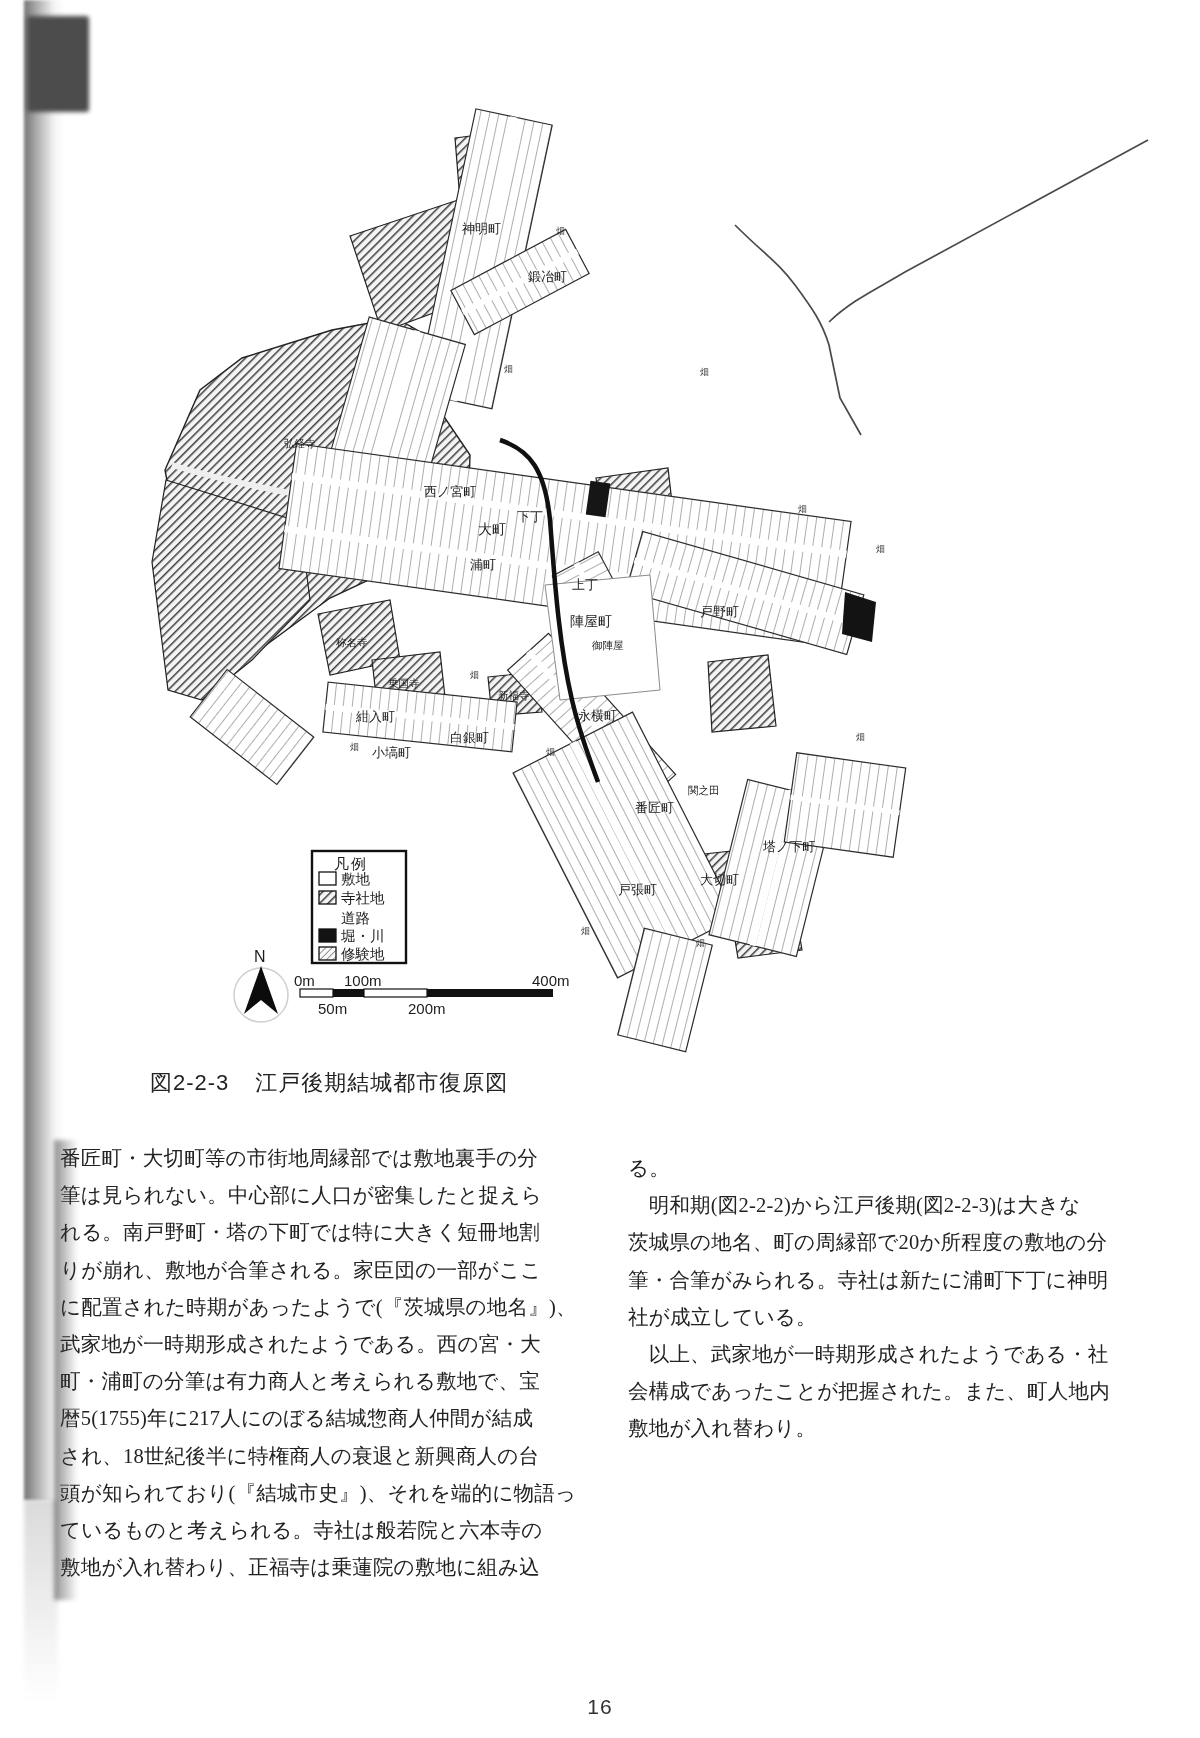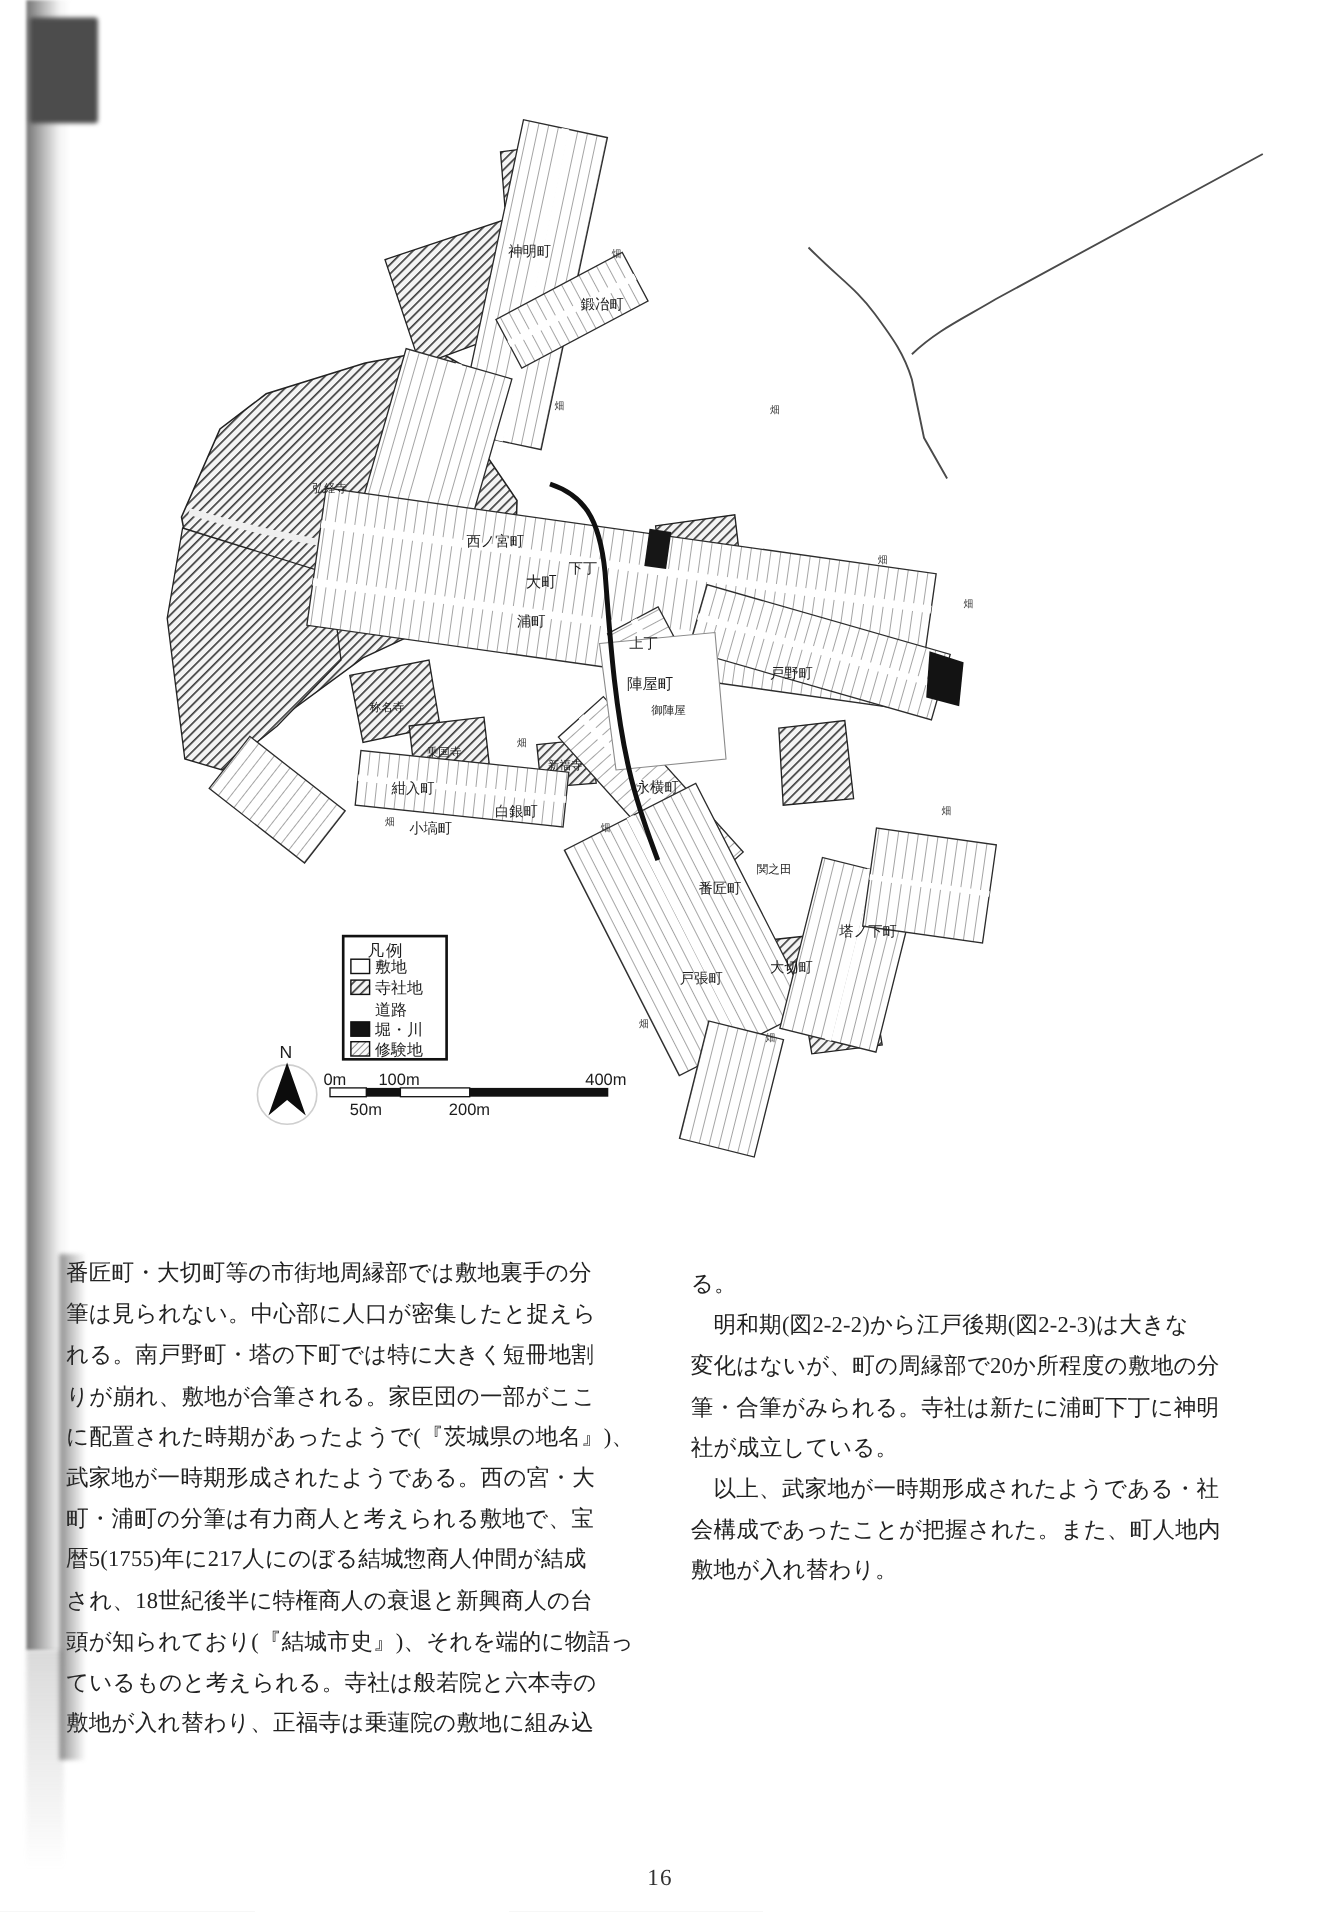--- a/index.html
+++ b/index.html
@@ -36,21 +36,21 @@
   .col{
     position:absolute;width:492px;
     font-size:20.5px;line-height:37.2px;letter-spacing:.2px;color:#222;
     text-align:justify;
   }
   .col-left{left:60px;top:1140px;}
   .col-right{left:628px;top:1150px;}
   .tline{white-space:nowrap;height:37.2px;overflow:visible;}
   .pageno{
     position:absolute;left:0;top:1695px;width:1200px;text-align:center;
-    font-size:21px;color:#333;font-family:Liberation Serif, serif;letter-spacing:1px;
+    font-size:21px;color:#333;font-family:Liberation Sans, sans-serif;letter-spacing:1px;
   }
   text{font-family:"Liberation Sans","DejaVu Sans",sans-serif;fill:#1c1c1c;}
   .ml{font-size:13px;}
   .ml-big{font-size:14px;}
   .ml-sm{font-size:10.5px;}
   .ml-tiny{font-size:9px;fill:#3a3a3a;}
   .legend-label{font-size:14.5px;}
   .legend-title{font-size:15px;letter-spacing:2px;}
   .scale-label{font-size:15px;}
   .north-label{font-size:16px;}
@@ -230,40 +230,43 @@
       <text class="scale-label" x="532" y="986">400m</text>
       <rect x="300" y="989" width="33" height="8" fill="#ffffff" stroke="#111" stroke-width="1.2"></rect>
       <rect x="333" y="989" width="31" height="8" fill="#111111"></rect>
       <rect x="364" y="989" width="63" height="8" fill="#ffffff" stroke="#111" stroke-width="1.2"></rect>
       <rect x="427" y="989" width="126" height="8" fill="#111111"></rect>
       <text class="scale-label" x="318" y="1014">50m</text>
       <text class="scale-label" x="408" y="1014">200m</text>
     </g>
   </svg>
 
+  <div class="caption">
+    <span class="fig-no">図2-2-3</span><span>江戸後期結城都市復原図</span>
+  </div>
 
   <div class="col col-left">
     <div class="tline">番匠町・大切町等の市街地周縁部では敷地裏手の分</div>
     <div class="tline">筆は見られない。中心部に人口が密集したと捉えら</div>
     <div class="tline">れる。南戸野町・塔の下町では特に大きく短冊地割</div>
     <div class="tline">りが崩れ、敷地が合筆される。家臣団の一部がここ</div>
     <div class="tline">に配置された時期があったようで(『茨城県の地名』)、</div>
     <div class="tline">武家地が一時期形成されたようである。西の宮・大</div>
     <div class="tline">町・浦町の分筆は有力商人と考えられる敷地で、宝</div>
     <div class="tline">暦5(1755)年に217人にのぼる結城惣商人仲間が結成</div>
     <div class="tline">され、18世紀後半に特権商人の衰退と新興商人の台</div>
     <div class="tline">頭が知られており(『結城市史』)、それを端的に物語っ</div>
     <div class="tline">ているものと考えられる。寺社は般若院と六本寺の</div>
     <div class="tline">敷地が入れ替わり、正福寺は乗蓮院の敷地に組み込</div>
   </div>
 
   <div class="col col-right">
     <div class="tline">る。</div>
     <div class="tline">　明和期(図2-2-2)から江戸後期(図2-2-3)は大きな</div>
-    <div class="tline">変化はないが、町の周縁部で20か所程度の敷地の分</div>
+    <div class="tline">茨城県の地名、町の周縁部で20か所程度の敷地の分</div>
     <div class="tline">筆・合筆がみられる。寺社は新たに浦町下丁に神明</div>
     <div class="tline">社が成立している。</div>
     <div class="tline">　以上、武家地が一時期形成されたようである・社</div>
     <div class="tline">会構成であったことが把握された。また、町人地内</div>
     <div class="tline">敷地が入れ替わり。</div>
   </div>
 
   <div class="smudge"></div>
 
   <div class="pageno">16</div>

